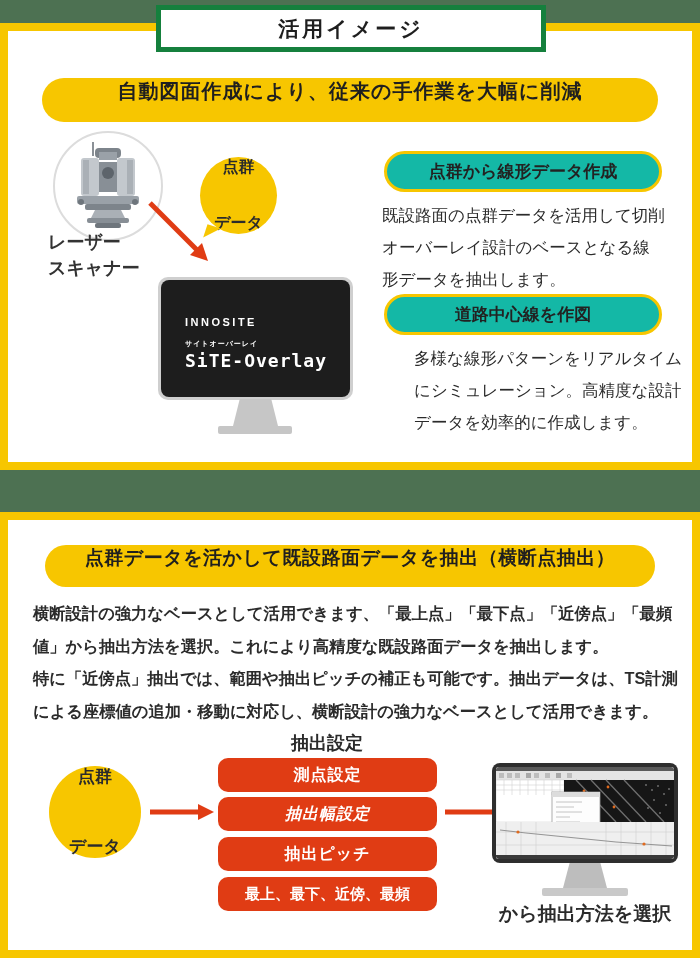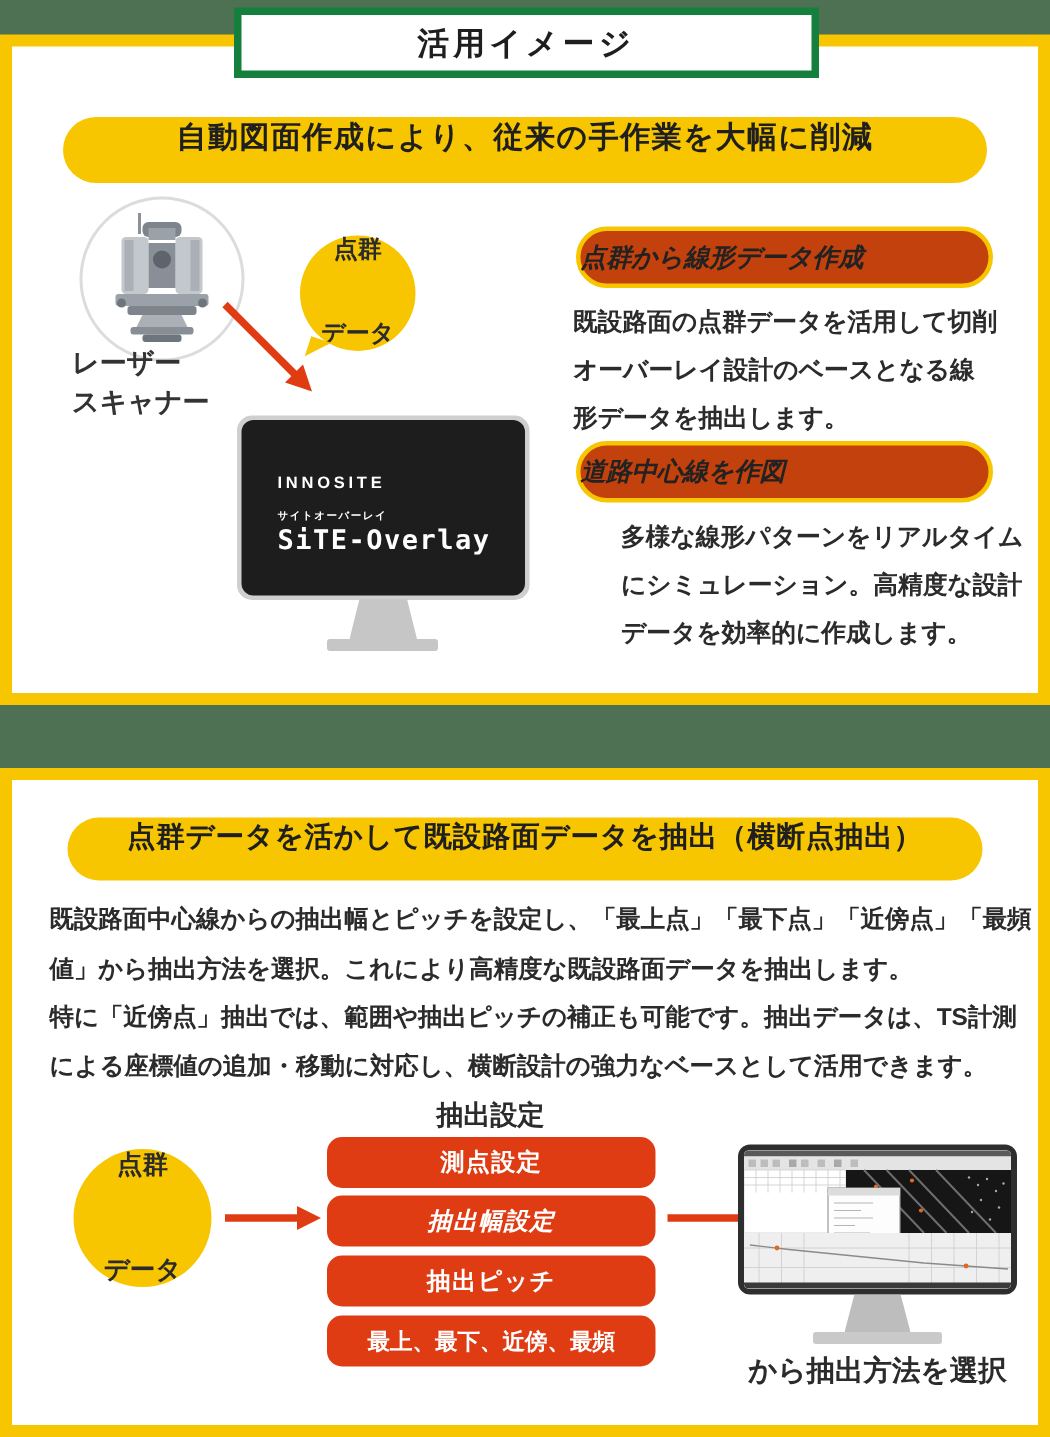--- a/index.html
+++ b/index.html
@@ -40,24 +40,24 @@
   .monitor1 { left:158px; top:277px; width:195px; height:123px; background:#cfcfcf; border-radius:10px; }
   .monitor1-screen { position:absolute; left:3px; right:3px; top:3px; bottom:3px; background:#1d1d1d; border-radius:8px; overflow:hidden; }
   .logo-block { position:absolute; left:24px; top:36px; color:#fff; }
   .logo-brand { font-size:11px; font-weight:bold; letter-spacing:2.5px; }
   .logo-kana { font-size:7px; font-weight:bold; letter-spacing:1px; margin-top:11px; }
   .logo-name { font-size:18px; font-weight:bold; letter-spacing:1px; font-family:"DejaVu Sans Mono","Liberation Mono",monospace; margin-top:1px; }
   .stand1 { left:233px; top:399px; width:45px; height:27px; background:#c6c6c6; clip-path:polygon(15% 0,85% 0,100% 100%,0 100%); }
   .base1 { left:218px; top:426px; width:74px; height:8px; background:#c6c6c6; border-radius:2px; }
 
   
-  .feature-box { border:3px solid #F7C600; border-radius:21px; background:#c2410c; display:flex; align-items:center; justify-content:flex-start; font-size:17px; font-weight:bold; color:#222;font-style:italic; }
+  .feature-box { border:3px solid #F7C600; border-radius:21px; background:#14b8a6; display:flex; align-items:center; justify-content:center; font-size:17px; font-weight:bold; color:#222; }
   .feature-box1 { left:384px; top:151px; width:278px; height:41px; }
   .feature-box2 { left:384px; top:294px; width:278px; height:41px; }
-  .feature-text { width:284px; font-size:16.5px; font-weight:700; line-height:1.95; color:#2b2b2b; text-align:left; }
+  .feature-text { width:284px; font-size:16.5px; font-weight:400; line-height:1.95; color:#2b2b2b; text-align:left; }
   .feature-text1 { left:382px; top:199px; }
   .feature-text2 { left:382px; top:342px;margin-left:32px; }
 
   
   .body-text { left:33px; top:597px; width:640px; font-size:16.3px; font-weight:600; line-height:2.0; color:#2b2b2b; }
   .body-line { white-space:nowrap; }
 
   .flow-label { left:222px; top:731px; width:210px; text-align:center; font-size:18px; font-weight:bold; color:#2b2b2b; }
 
   .red-btn { left:218px; width:219px; height:34px; background:#E03C14; border-radius:10px; color:#fff; font-weight:bold; display:flex; align-items:center; justify-content:center; font-size:16px; letter-spacing:1px; }
@@ -149,21 +149,21 @@
 
   <div class="card-frame" style="top:512px; height:446px;">
     <div class="card-inner"></div>
   </div>
 
   <div class="abs pill pill2">
     <span>点群データを活かして既設路面データを抽出（横断点抽出）</span>
   </div>
 
   <div class="abs body-text">
-    <div class="body-line">既設路面中心線からの抽出幅とピッチを設定し、「最上点」「最下点」「近傍点」「最頻</div>
+    <div class="body-line">横断設計の強力なベースとして活用できます、「最上点」「最下点」「近傍点」「最頻</div>
     <div class="body-line">値」から抽出方法を選択。これにより高精度な既設路面データを抽出します。</div>
     <div class="body-line">特に「近傍点」抽出では、範囲や抽出ピッチの補正も可能です。抽出データは、TS計測</div>
     <div class="body-line">による座標値の追加・移動に対応し、横断設計の強力なベースとして活用できます。</div>
   </div>
 
   <div class="abs flow-label">抽出設定</div>
 
   <div class="abs bubble bubble2">
     <div>点群</div>
     <div>データ</div>

